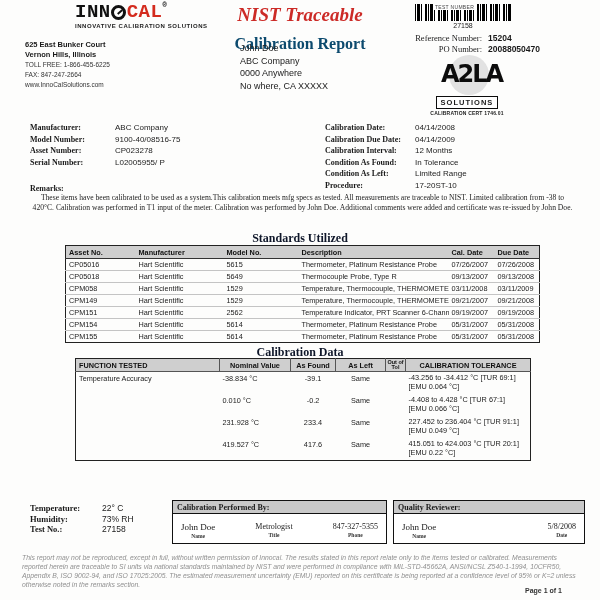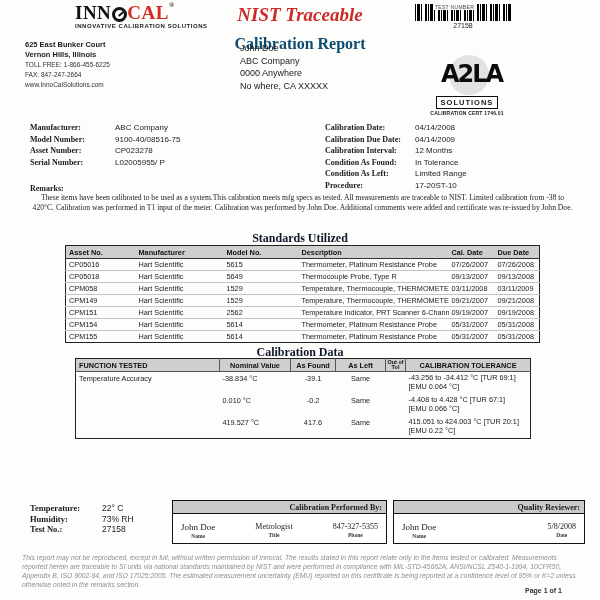--- a/index.html
+++ b/index.html
@@ -3,21 +3,21 @@
 <meta charset="utf-8">
 <style>
   * { margin:0; padding:0; box-sizing:border-box; }
   html,body { background:#fff; }
   .page {
     position:relative; width:600px; height:600px; background:#fdfdfc;
     font-family:"Liberation Sans", sans-serif; color:#1a1a1a; overflow:hidden;
   }
   
   .logo-block { position:absolute; left:75px; top:3px; width:125px; }
-  .logo-line { font-family:Liberation Serif, serif; font-weight:bold; font-size:19px; letter-spacing:0.5px; color:#111; display:flex; align-items:flex-end; line-height:19px;}
+  .logo-line { font-family:Liberation Mono, monospace; font-weight:bold; font-size:19px; letter-spacing:0.5px; color:#111; display:flex; align-items:center; line-height:19px;}
   .logo-cal { color:#d42b1e; }
   .logo-reg { font-size:7px; vertical-align:top; position:relative; top:-7px; color:#111; }
   .gauge-o { display:inline-block; width:15px; height:15px; border:3.5px solid #111; border-radius:50%; position:relative; margin:0 0.5px; }
   .gauge-o::after { content:""; position:absolute; left:3px; top:3px; width:6px; height:2px; background:#111; transform:rotate(-40deg); }
   .logo-tagline { font-size:6px; font-weight:bold; letter-spacing:0.55px; color:#222; margin-top:1px; white-space:nowrap; }
   .address-block { position:absolute; left:25px; top:40px; width:150px; }
   .addr-bold { font-size:7.5px; font-weight:bold; line-height:10px; }
   .addr-plain { font-size:6.5px; line-height:10px; color:#333; }
   .title-block { position:absolute; left:210px; top:4px; width:180px; text-align:center; }
   .nist { font-family:"Liberation Serif", serif; font-style:italic; font-weight:bold; font-size:19px; color:#cc2a26; }
@@ -64,21 +64,21 @@
   .cal-table td.c2, .cal-table td.c3, .cal-table td.c4 { text-align:center; }
   .cal-table td.c5 { white-space:pre-line; line-height:8.5px; }
   
   .env-block { position:absolute; left:30px; top:503px; }
   .env-row { display:flex; line-height:10.5px; }
   .env-lab { font-family:"Liberation Serif", serif; font-weight:bold; font-size:8.5px; width:72px; }
   .env-val { font-size:8.5px; }
   .sig-box { position:absolute; top:500px; border:1px solid #111; height:44px; background:#fff; }
   .sig-performed { left:172px; width:215px; }
   .sig-reviewer { left:393px; width:192px; }
-  .sig-head { background:#c9c9c9; border-bottom:1px solid #111; font-family:"Liberation Serif", serif; font-weight:bold; font-size:8px; padding:1.5px 4px;text-align:right; }
+  .sig-head { background:#c9c9c9; border-bottom:1px solid #111; font-family:"Liberation Serif", serif; font-weight:bold; font-size:8px; padding:1.5px 4px; }
   .sig-body { display:flex; justify-content:space-between; padding:8px 8px 0 8px; }
   .sig-field { text-align:center; }
   .sig-val { font-family:"Liberation Serif", serif; font-size:9px; }
   .sig-cap { font-family:"Liberation Serif", serif; font-weight:bold; font-size:5.5px; color:#333; margin-top:1px; }
   .footer-note { position:absolute; left:22px; top:553px; width:558px; font-style:italic; font-size:6.8px; line-height:9px; color:#8f8f8f; }
   .page-num { position:absolute; right:38px; top:587px; font-size:7px; font-weight:bold; color:#333; }
 </style>
 </head>
 <body>
 
@@ -114,20 +114,30 @@
     <div>No where, CA  XXXXX</div>
   </div>
 
   <div class="barcode-block">
     <div class="barcode">
       <span class="barcode-label">TEST NUMBER</span>
     </div>
     <div class="barcode-num">27158</div>
   </div>
 
+  <div class="refpo-block">
+    <div class="ref-row">
+      <span class="ref-label">Reference  Number:</span>
+      <span class="ref-value">15204</span>
+    </div>
+    <div class="ref-row">
+      <span class="ref-label">PO Number:</span>
+      <span class="ref-value">20088050470</span>
+    </div>
+  </div>
 
   <div class="a2la-block">
     <div class="a2la-globe">
       <div class="a2la-name">A2LA</div>
     </div>
     <div class="a2la-accredited">SOLUTIONS</div>
     <div class="a2la-cert">CALIBRATION CERT 1746.01</div>
   </div>
 
   <div class="info-left" id="info-left">
@@ -294,20 +304,29 @@
           <td class="c0"></td>
           <td class="c1">0.010 °C</td>
           <td class="c2">-0.2</td>
           <td class="c3">Same</td>
           <td class="c4"></td>
           <td class="c5">-4.408 to 4.428 °C [TUR 67:1]
 [EMU 0.066 °C]</td>
         </tr>
         <tr>
           <td class="c0"></td>
+          <td class="c1">231.928 °C</td>
+          <td class="c2">233.4</td>
+          <td class="c3">Same</td>
+          <td class="c4"></td>
+          <td class="c5">227.452 to 236.404 °C [TUR 91:1]
+[EMU 0.049 °C]</td>
+        </tr>
+        <tr>
+          <td class="c0"></td>
           <td class="c1">419.527 °C</td>
           <td class="c2">417.6</td>
           <td class="c3">Same</td>
           <td class="c4"></td>
           <td class="c5">415.051 to 424.003 °C [TUR 20:1]
 [EMU 0.22 °C]</td>
         </tr>
       </tbody>
   </table>
 

